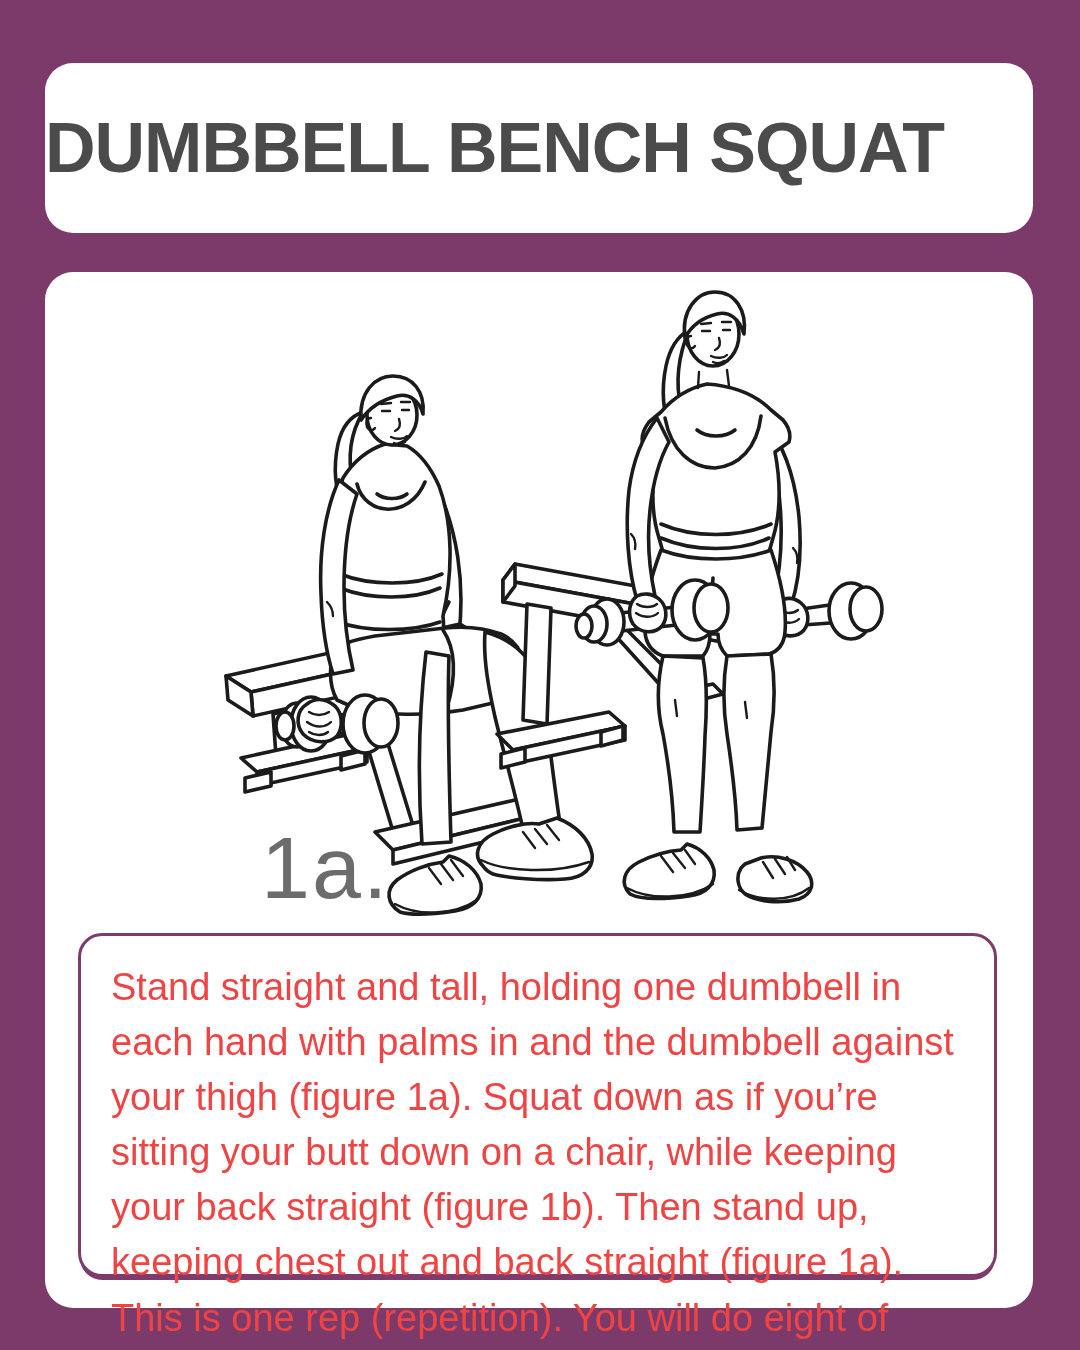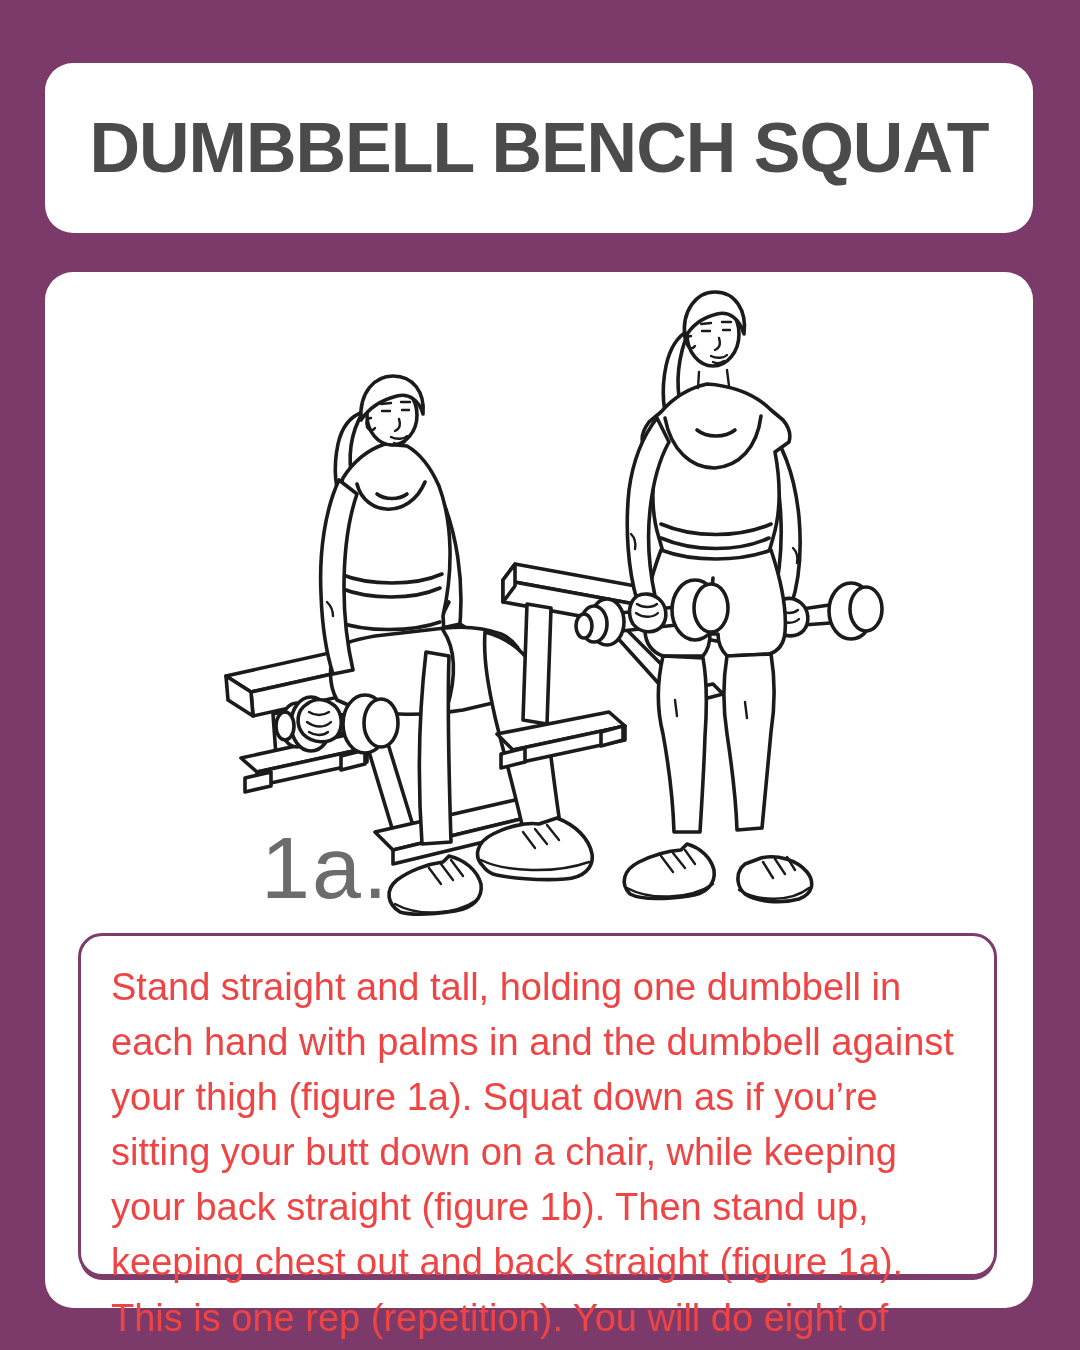--- a/index.html
+++ b/index.html
@@ -6,21 +6,21 @@
   body{
     width:1080px;height:1350px;
     background:#7b3a69;
     font-family:"Liberation Sans", sans-serif;
     position:relative;overflow:hidden;
   }
   .canvas{position:absolute;inset:0;}
   .title-card{
     position:absolute;left:45px;top:63px;width:988px;height:170px;
     background:#ffffff;border-radius:28px;
-    display:flex;align-items:center;justify-content:center;
+    display:flex;align-items:center;
   }
   .title-card h1{
     margin:0;
     font-size:70px;font-weight:bold;letter-spacing:-1px;
     color:#4b4b4b;white-space:nowrap;
   }
   .main-card{
     position:absolute;left:45px;top:272px;width:988px;height:1036px;
     background:#ffffff;border-radius:28px;
   }

